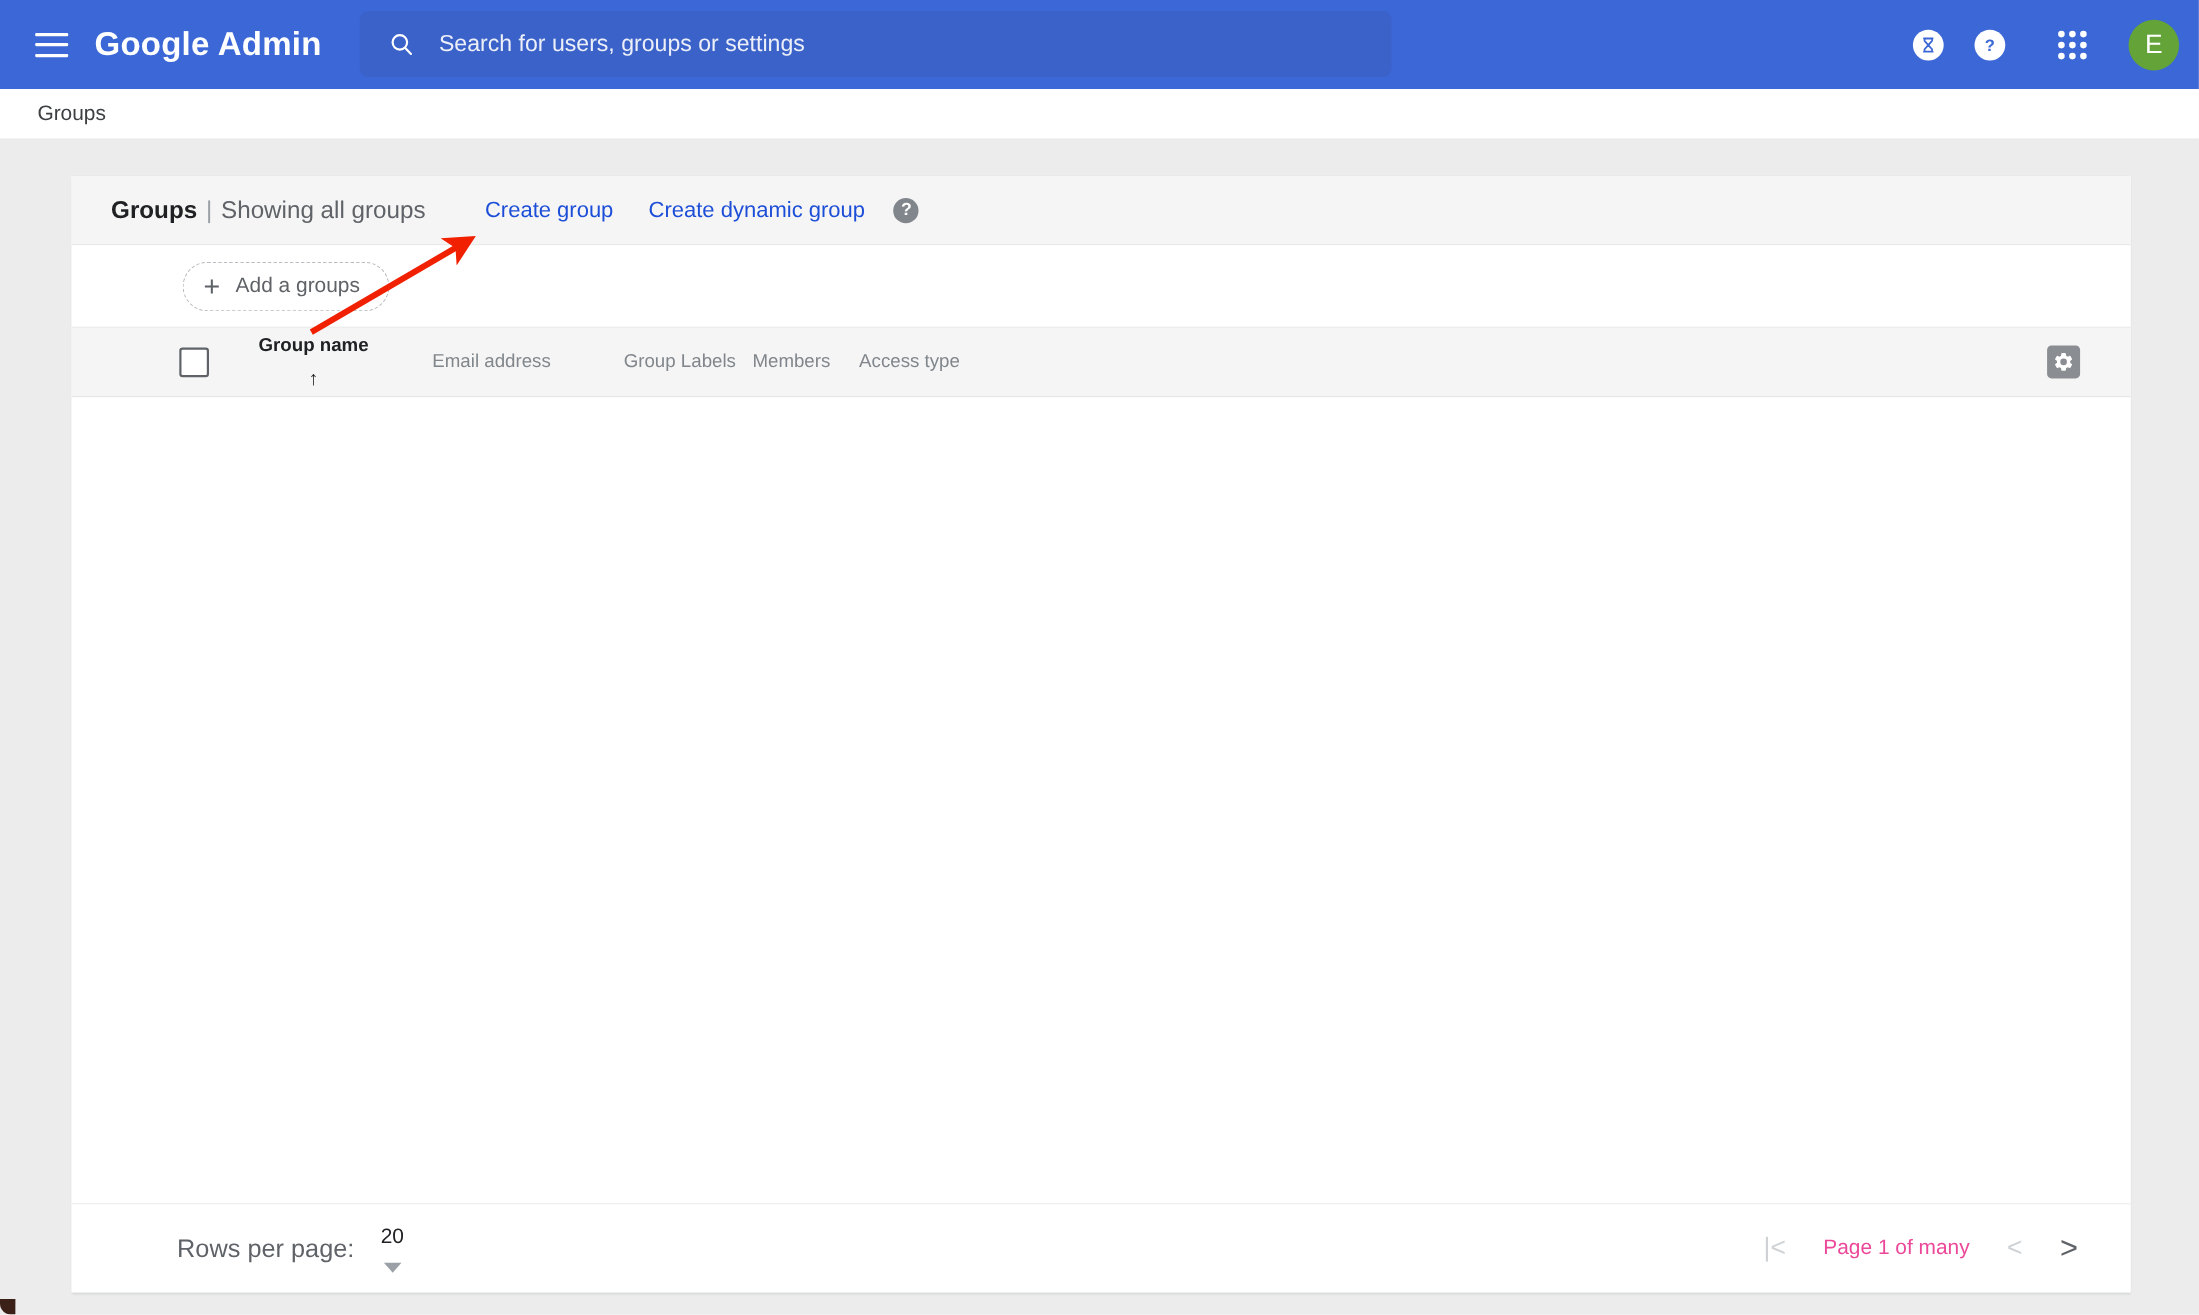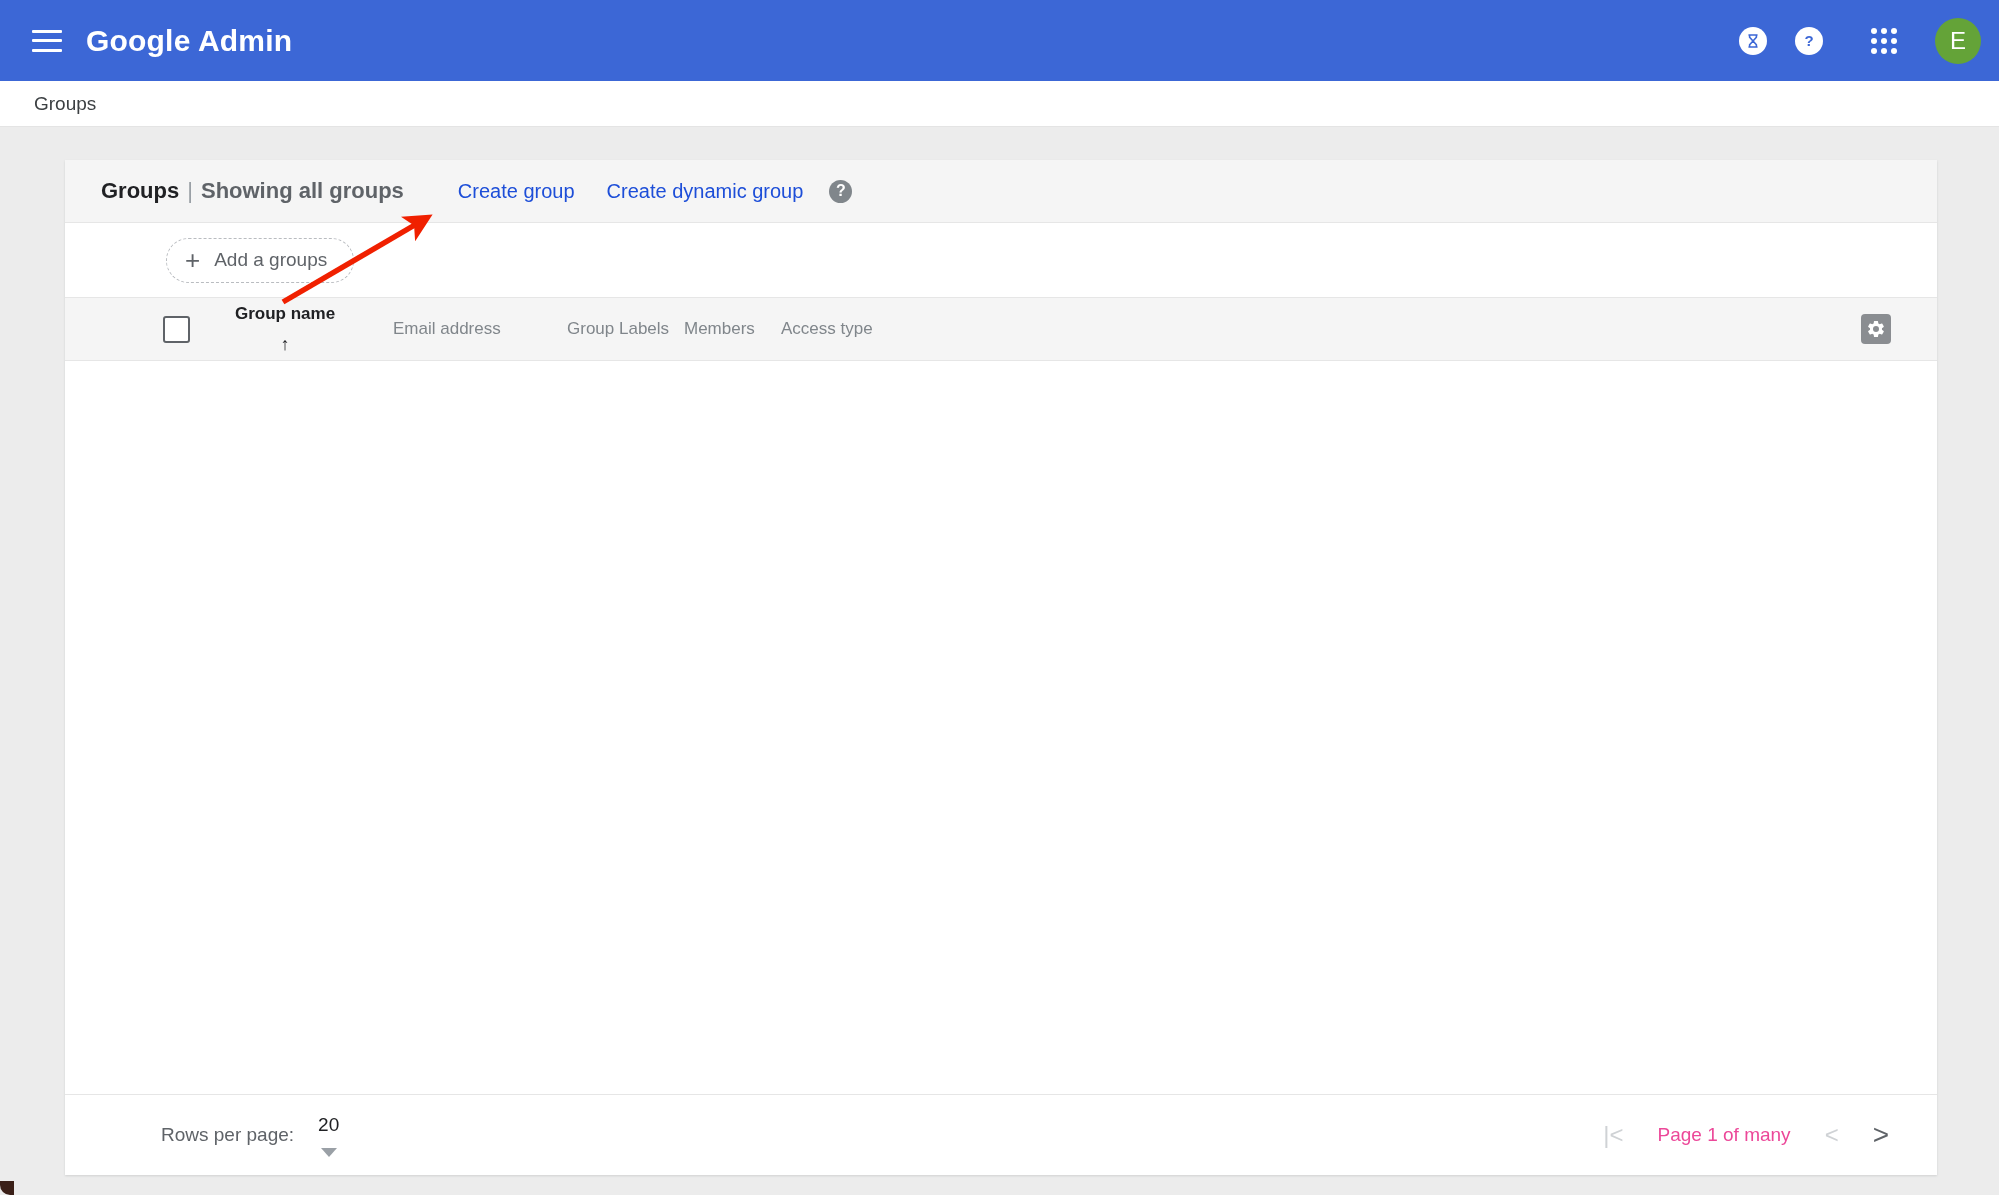--- a/index.html
+++ b/index.html
@@ -185,21 +185,21 @@
     color: #202124;
   }
   .title-sep {
     font-size: 22px;
     color: #9aa0a6;
     margin: 0 8px;
   }
   .title-sub {
     font-size: 22px;
     color: #5f6368;
-    font-weight: 700;
+    font-weight: 400;
     text-align: center;
   }
   .card-actions {
     display: flex;
     align-items: center;
     margin-left: 54px;
     gap: 32px;
   }
   .action-link {
     font-size: 20px;
@@ -313,21 +313,21 @@
   
   .card-footer {
     height: 80px;
     background: #ffffff;
     display: flex;
     align-items: center;
     position: relative;
   }
   .rows-label {
     margin-left: 96px;
-    font-size: 19px;
+    font-size: 23px;
     color: #5f6368;
   }
   .rows-value {
     margin-left: 24px;
     font-size: 19px;
     color: #202124;
     display: flex;
     align-items: center;
     gap: 12px;
     cursor: pointer;
@@ -387,20 +387,29 @@
   <div class="hamburger">
     <span></span>
       <span></span>
       <span></span>
   </div>
 
   <div class="brand">
     <span class="b-strong">Google</span><span class="b-light"> Admin</span>
   </div>
 
+  <div class="searchbox">
+    <span class="search-ico">
+      <svg width="24" height="24" viewBox="0 0 24 24">
+        <circle cx="10.5" cy="10.5" r="6.6" fill="none" stroke="#ffffff" stroke-width="2"></circle>
+        <line x1="15.4" y1="15.6" x2="20.6" y2="21" stroke="#ffffff" stroke-width="2" stroke-linecap="round"></line>
+      </svg>
+    </span>
+    <input class="search-input" type="text" placeholder="Search for users, groups or settings" style="">
+  </div>
 
   <div class="appbar-right">
 
     <div class="circ-icon">
       <svg width="18" height="18" viewBox="0 0 18 18">
         <path d="M5 3 h8 M5 15 h8 M5.6 3 v2.2 L9 9 l-3.4 3.8 V15 M12.4 3 v2.2 L9 9 l3.4 3.8 V15" fill="none" stroke="#3c67d6" stroke-width="1.6" stroke-linecap="round" stroke-linejoin="round"></path>
       </svg>
     </div>
 
     <div class="circ-icon">

